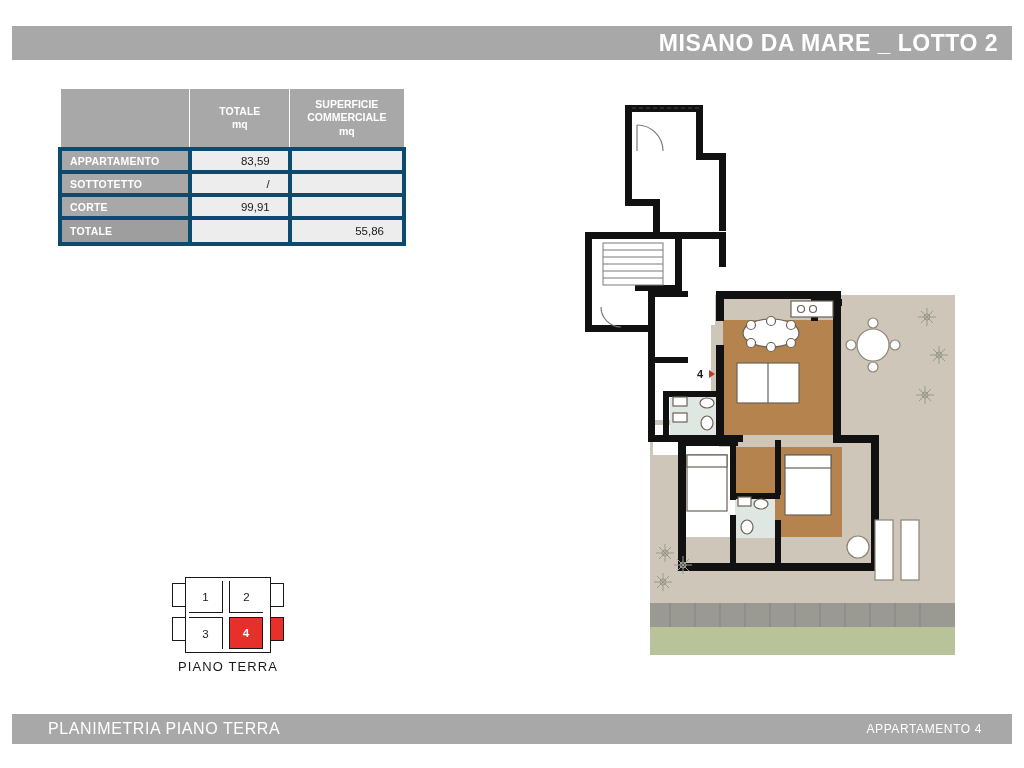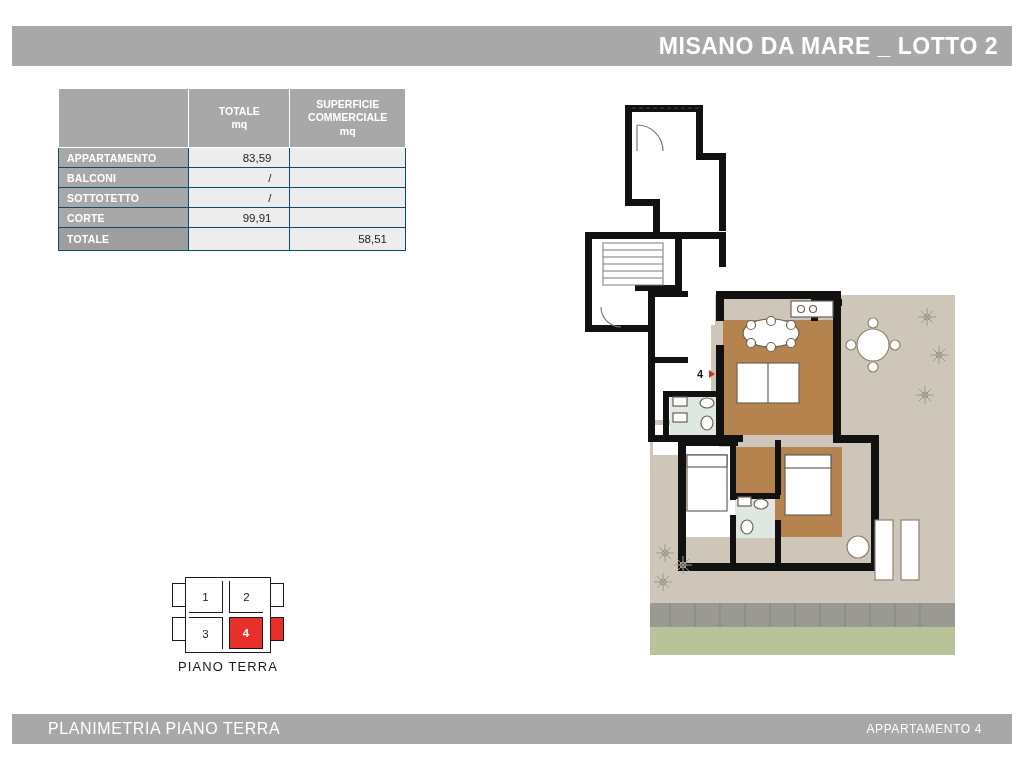--- a/index.html
+++ b/index.html
@@ -19,21 +19,21 @@
   .bar {
     position: absolute;
     left: 12px;
     right: 12px;
     background: #a8a8a8;
     display: flex;
     align-items: center;
   }
   .header-bar {
     top: 26px;
-    height: 40px;
+    height: 34px;
   }
   .footer-bar {
     top: 714px;
     height: 30px;
     gap: 16px;
   }
   .header-title {
     margin-left: auto;
     margin-right: 14px;
     color: #ffffff;
@@ -77,21 +77,21 @@
     border: 1px solid #ffffff;
     height: 44px;
   }
   .surface-table th.blank {
     width: 127px;
   }
   .surface-table th.col-tot { width: 103px; }
   .surface-table th.col-comm { width: 113px; }
 
   .surface-table td {
-    border: 1px solid #0c4a6e;
+    border: 4px solid #0c4a6e;
     height: 19px;
     padding: 0 8px;
     vertical-align: middle;
   }
   .surface-table td.rowlabel {
     background: #a8a8a8;
     color: #ffffff;
     font-weight: bold;
     font-size: 10.5px;
     letter-spacing: 0.2px;
@@ -224,38 +224,33 @@
       </th>
     </tr>
   </thead>
   <tbody>
     <tr>
       <td class="rowlabel">APPARTAMENTO</td>
       <td class="val">83,59</td>
       <td class="empty"></td>
     </tr>
     <tr>
-      <td class="rowlabel">BALCONI</td>
-      <td class="val">/</td>
-      <td class="empty"></td>
-    </tr>
-    <tr>
       <td class="rowlabel">SOTTOTETTO</td>
       <td class="val">/</td>
       <td class="empty"></td>
     </tr>
     <tr>
       <td class="rowlabel">CORTE</td>
       <td class="val">99,91</td>
       <td class="empty"></td>
     </tr>
     <tr class="total-row">
       <td class="rowlabel">TOTALE</td>
       <td class="empty"></td>
-      <td class="val">58,51</td>
+      <td class="val">55,86</td>
     </tr>
   </tbody>
 </table>
 
 <div class="keyplan">
   <div class="keyplan-figure">
     <div class="kp-tab kp-tab-l1"></div>
     <div class="kp-tab kp-tab-l2"></div>
     <div class="kp-tab kp-tab-r1"></div>
     <div class="kp-tab kp-tab-r2"></div>

